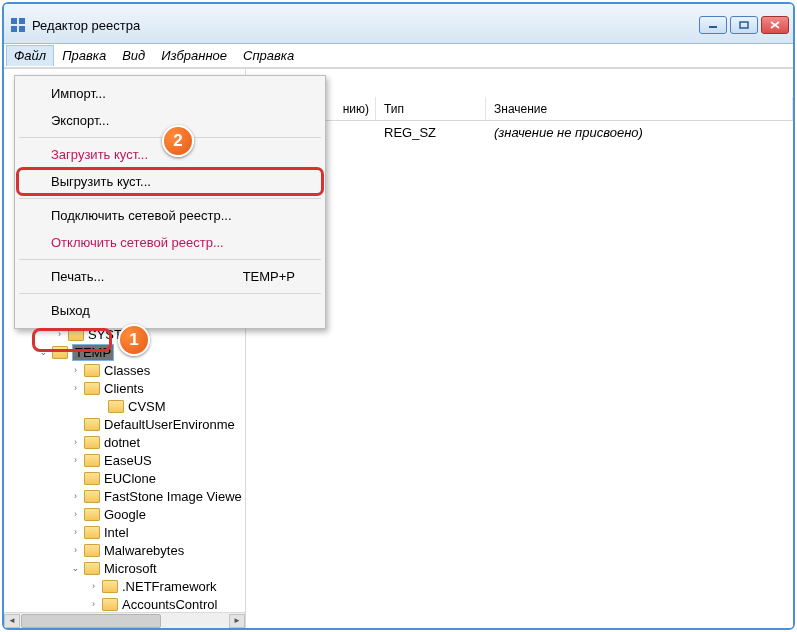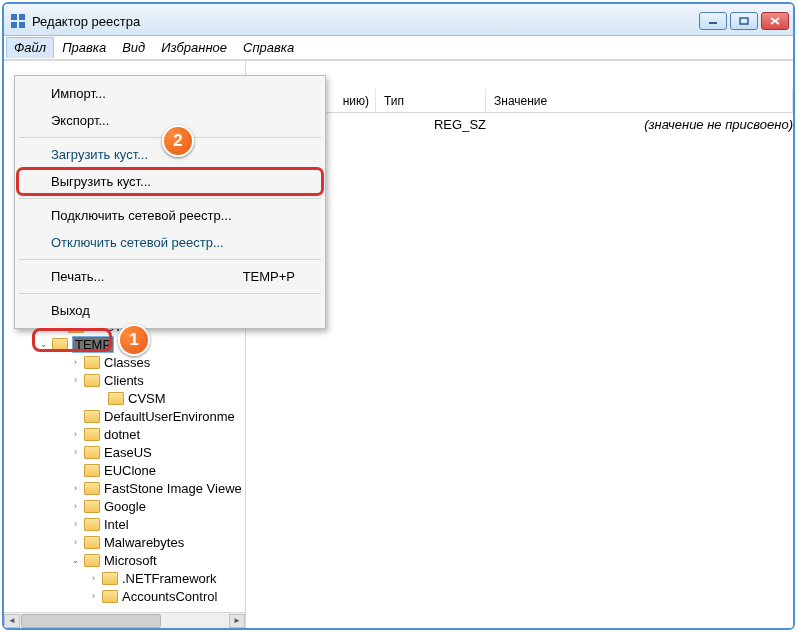--- a/index.html
+++ b/index.html
@@ -1,20 +1,20 @@
 <!DOCTYPE html>
 <html><head>
   <meta charset="utf-8">
   <style>
     * { box-sizing: border-box; margin: 0; padding: 0; font-family: "Segoe UI", Tahoma, sans-serif; }
     body { background: #fff; width: 797px; height: 632px; position: relative; overflow: hidden; }
     .outer { border: 2px solid #4a90d9; border-radius: 6px; width: 793px; height: 628px; margin: 2px; position: relative; overflow: hidden; }
     .window { width: 100%; height: 100%; background: #fff; display: flex; flex-direction: column; position: relative; }
 
-    .titlebar { height: 32px; background: linear-gradient(to bottom,#f0f6fb,#d6e6f5); display: flex; align-items: center; padding: 3px 4px 0 6px; border-bottom: 1px solid #a6bcd5; }
+    .titlebar { height: 40px; background: linear-gradient(to bottom,#f0f6fb,#d6e6f5); display: flex; align-items: center; padding: 3px 4px 0 6px; border-bottom: 1px solid #a6bcd5; }
     .titlebar .appicon { width: 16px; height: 16px; margin-right: 6px; }
     .titlebar .title { font-size: 13px; color: #000; flex: 1; }
     .winbtn { width: 28px; height: 18px; margin-left: 3px; border: 1px solid #4e80b7; border-radius: 3px; background: linear-gradient(to bottom,#eaf3fc,#c7def4); display: flex; align-items:center; justify-content:center; font-size:10px; }
     .winbtn.close { background: linear-gradient(to bottom,#f28a88,#d94d4a); border-color:#a23131; color:#fff; font-weight:bold; }
 
     .menubar { height: 24px; background: #fff; display: flex; align-items: center; border-bottom: 1px solid #d8d8d8; font-size: 13px; padding-left:2px; }
     .menubar .mitem { padding: 3px 8px; cursor: default; font-style: italic; }
     .menubar .mitem.active { background:#d9e8f7; border:1px solid #a6c6e6; border-bottom:none; padding:2px 7px 3px; }
 
     .content { flex: 1; display: flex; border-top: 1px solid #d8d8d8; overflow:hidden; }
@@ -22,31 +22,31 @@
     .tree { font-size: 13px; color:#000; padding-top: 6px; }
     .node { display:flex; align-items:center; height:18px; white-space:nowrap; }
     .node .exp { width:11px; height:11px; display:inline-block; text-align:center; font-size:9px; line-height:11px; color:#666; margin-right:3px; }
     .node .fld { width:16px; height:13px; background:linear-gradient(to bottom,#fde29a,#f6c65a); border:1px solid #d2a33b; border-radius:1px; margin-right:4px; flex-shrink:0; }
     .node.sel span.lbl { background:#737373; border:1px solid #7db3e6; padding:0 2px; }
 
     .listpanel { flex:1; display:flex; flex-direction:column; }
     .listhdr { display:flex; height:24px; border-bottom:1px solid #d8d8d8; font-size:12px; color:#000; align-items:center; }
     .listhdr div { padding-left:8px; border-right:1px solid #e3e3e3; height:100%; display:flex; align-items:center; font-style: normal; }
     .listbody { flex:1; background:#fff; font-size:13px; padding-top:2px;}
-    .row { display:flex; align-items:center; height:18px;text-align:right;}
+    .row { display:flex; align-items:center; height:18px;}
     .row div { padding-left:8px; }
     .italic { font-style: italic; }
 
     .dropdown {
       position:absolute; left:10px; top:55px; width:312px;
       background:#f5f5f5; border:1px solid #bcbcbc; box-shadow:2px 3px 6px rgba(0,0,0,.3);
       z-index:50; padding:4px 2px;margin-top:16px;
     }
     .dropdown .dd-item { padding: 6px 28px 6px 34px; font-size:13px; display:flex; justify-content:space-between; cursor:default;}
-    .dropdown .dd-item.disabled { color:#0c4a6e; }
+    .dropdown .dd-item.disabled { color:#be185d; }
     .dropdown .dd-sep { height:1px; background:#d6d6d6; margin:3px 2px; }
     .dropdown .dd-item.hl { outline:3px solid #d93030; outline-offset:-2px; border-radius:6px; }
 
     .callout { position:absolute; width:32px; height:32px; border-radius:50%; background:radial-gradient(circle at 30% 30%,#ff8c3a,#e75a18); border:2px solid #fff; box-shadow:0 1px 3px rgba(0,0,0,.5); color:#fff; font-weight:bold; font-size:17px; display:flex; align-items:center; justify-content:center; z-index:80;}
     .sel-outline { position:absolute; border:3px solid #d93030; border-radius:8px; z-index:70; pointer-events:none;}
 
     .hscroll { position:absolute; bottom:0; left:0; right:0; height:16px; background:#f0f0f0; border-top:1px solid #dadada; display:flex; align-items:center; }
     .hscroll .arrow { width:16px; height:14px; background:#e3e3e3; border:1px solid #c2c2c2; display:flex; align-items:center; justify-content:center; font-size:8px; color:#555;}
     .hscroll .track { flex:1; height:14px; margin:0 1px; background:#efefef; position:relative;}
     .hscroll .thumb { position:absolute; left:0; width:140px; top:0; bottom:0; background:#d0d0d0; border:1px solid #b4b4b4; border-radius:2px;}

